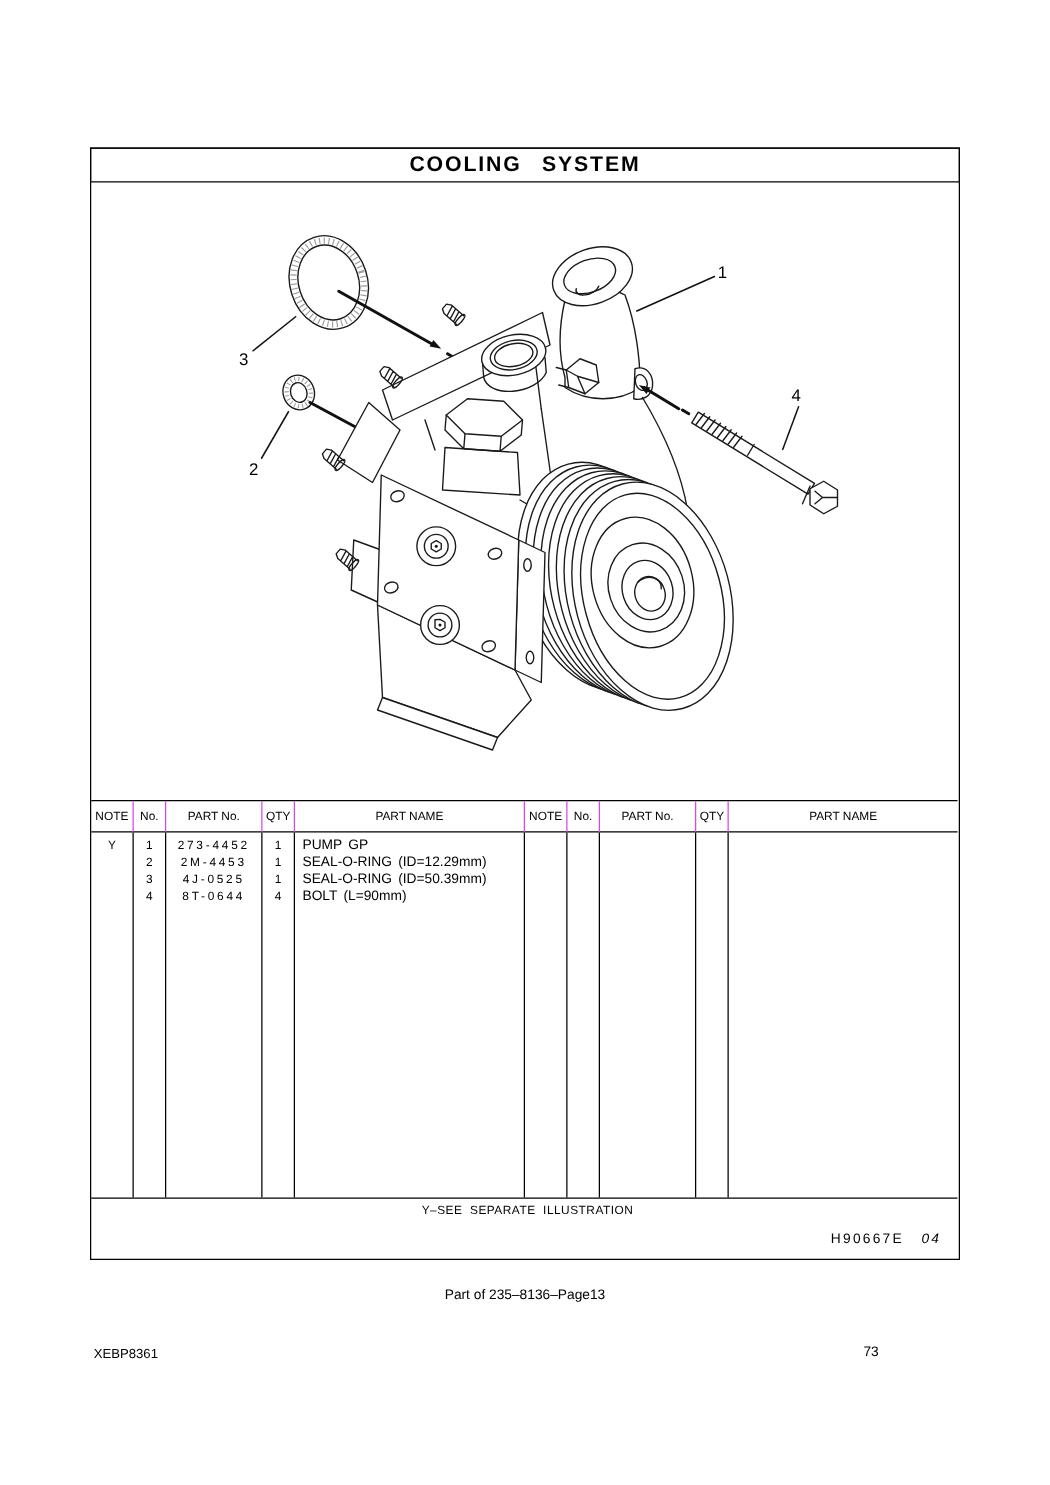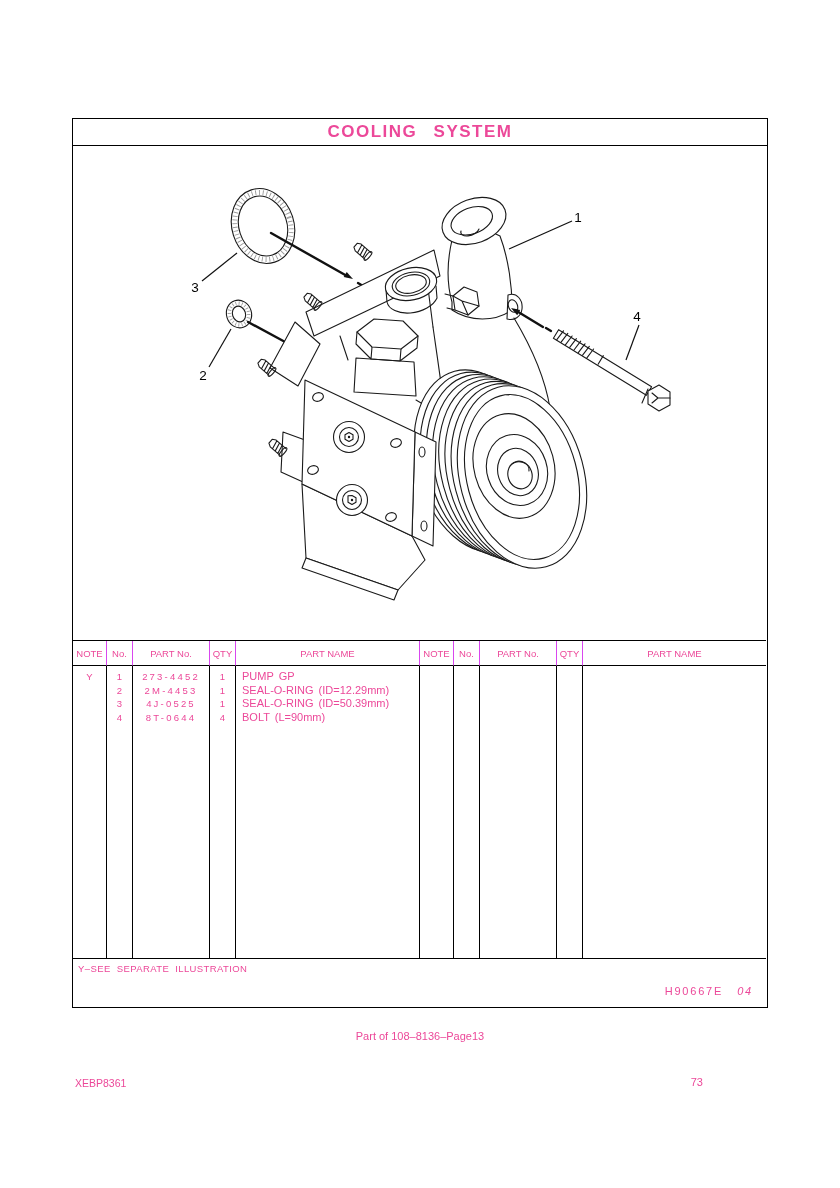--- a/index.html
+++ b/index.html
@@ -1,17 +1,17 @@
 <!DOCTYPE html>
 <html><head>
 <meta charset="utf-8">
 <style>
   html,body{margin:0;padding:0;background:#ffffff;}
   #page{position:relative;width:780px;height:1188px;background:#ffffff;overflow:hidden;
-        font-family:"Liberation Sans","DejaVu Sans",sans-serif;color:#ec4899;}
+        font-family:"Liberation Sans","DejaVu Sans",sans-serif;color:#000000;}
   .abs{position:absolute;box-sizing:border-box;}
 
   
   #frame{left:72px;top:118px;width:696px;height:890px;border:1.6px solid #000;}
   #titlebar{left:72px;top:118px;width:696px;height:28px;border:1.6px solid #000;
             display:flex;align-items:center;justify-content:center;}
   #titlebar span{font-size:17px;font-weight:bold;letter-spacing:1.5px;word-spacing:10px;}
 
   
   #diagram{left:73px;top:147px;width:693px;height:492px;}
@@ -33,21 +33,21 @@
   .tbody{display:flex;height:291.6px;}
   .col{box-sizing:border-box;border-right:1px solid #000;padding-top:4px;font-size:9.5px;text-align:center;}
   .c-note{width:34px;}.c-no{width:26px;}.c-part{width:77px;}.c-qty{width:26px;}.c-name{flex:1;}
   .no-r{border-right:none !important;}
   .col.c-name{text-align:left;padding-left:6px;font-size:11px;word-spacing:2px;}
   .tline{height:13.6px;line-height:13.6px;white-space:nowrap;}
   .c-part .tline{letter-spacing:2.2px;}
 
   
   #footnote{left:73px;top:958px;width:693px;height:49px;border-top:1.4px solid #000;
-            font-size:9.5px;padding:4px 0 0 5px;letter-spacing:0.4px;word-spacing:3px;}
+            font-size:9.5px;padding:4px 0 0 5px;letter-spacing:0.4px;word-spacing:3px;text-align:center;}
   #drawno{position:absolute;right:13px;top:26px;font-size:11px;letter-spacing:1.8px;}
   #drawno .rev{margin-left:14px;font-style:italic;}
 
   
   .fcenter{left:0;width:840px;text-align:center;}
   #f1{top:1011px;font-size:15.5px;font-weight:bold;letter-spacing:0.4px;word-spacing:5px;}
   #f2{top:1030px;font-size:11px;}
   #f3{top:1042px;font-size:11px;}
   #doccode{left:75px;top:1077px;font-size:10.5px;}
   #pageno{right:77px;top:1076px;font-size:11px;}
@@ -260,18 +260,18 @@
     </div>
   </div>
 
   <div class="abs" id="footnote">
     <span>Y–SEE SEPARATE ILLUSTRATION</span>
     <span id="drawno">
       <span>H90667E</span><span class="rev">04</span>
     </span>
   </div>
 
-  <div class="abs fcenter" id="f2">Part of 108–8136–Page13</div>
+  <div class="abs fcenter" id="f2">Part of 235–8136–Page13</div>
 
   <div class="abs" id="doccode">XEBP8361</div>
   <div class="abs" id="pageno">73</div>
 
 </div>
 
 </body></html>

